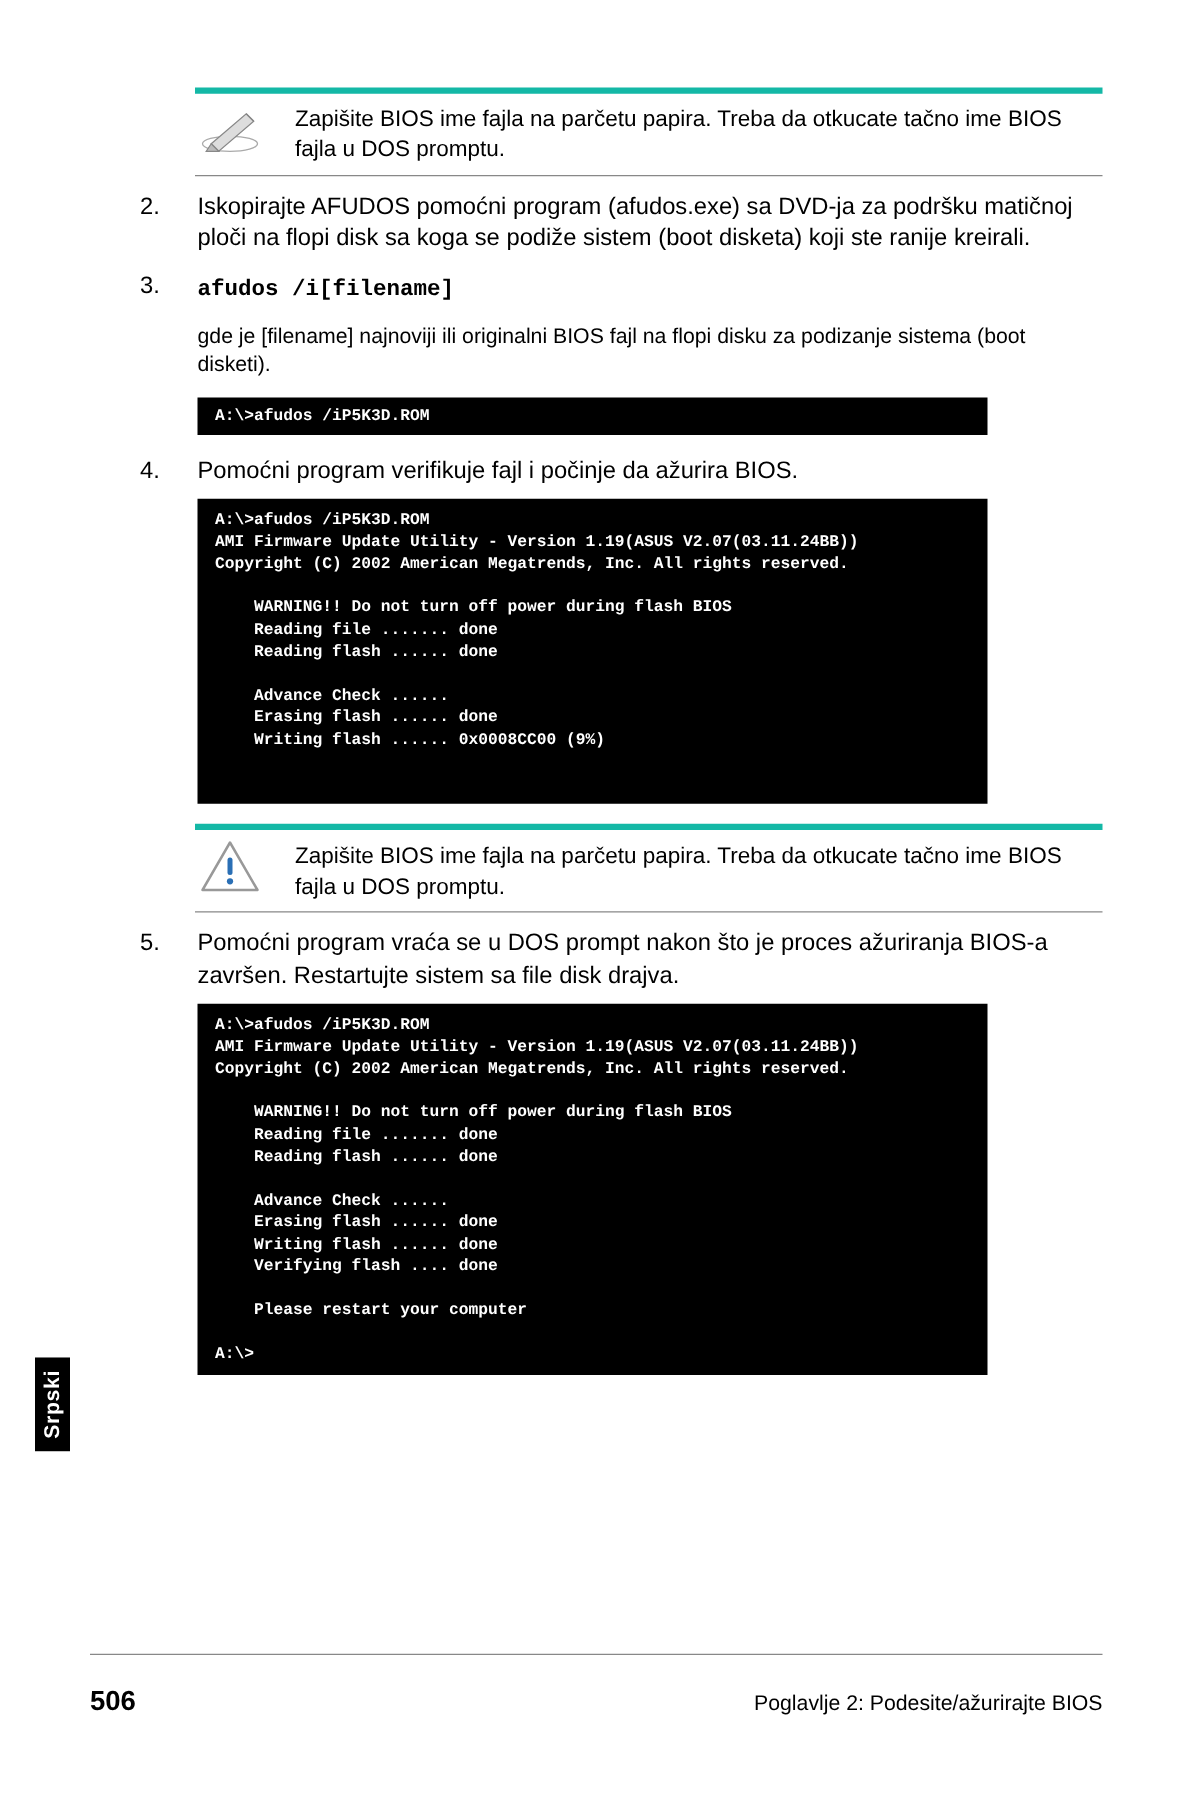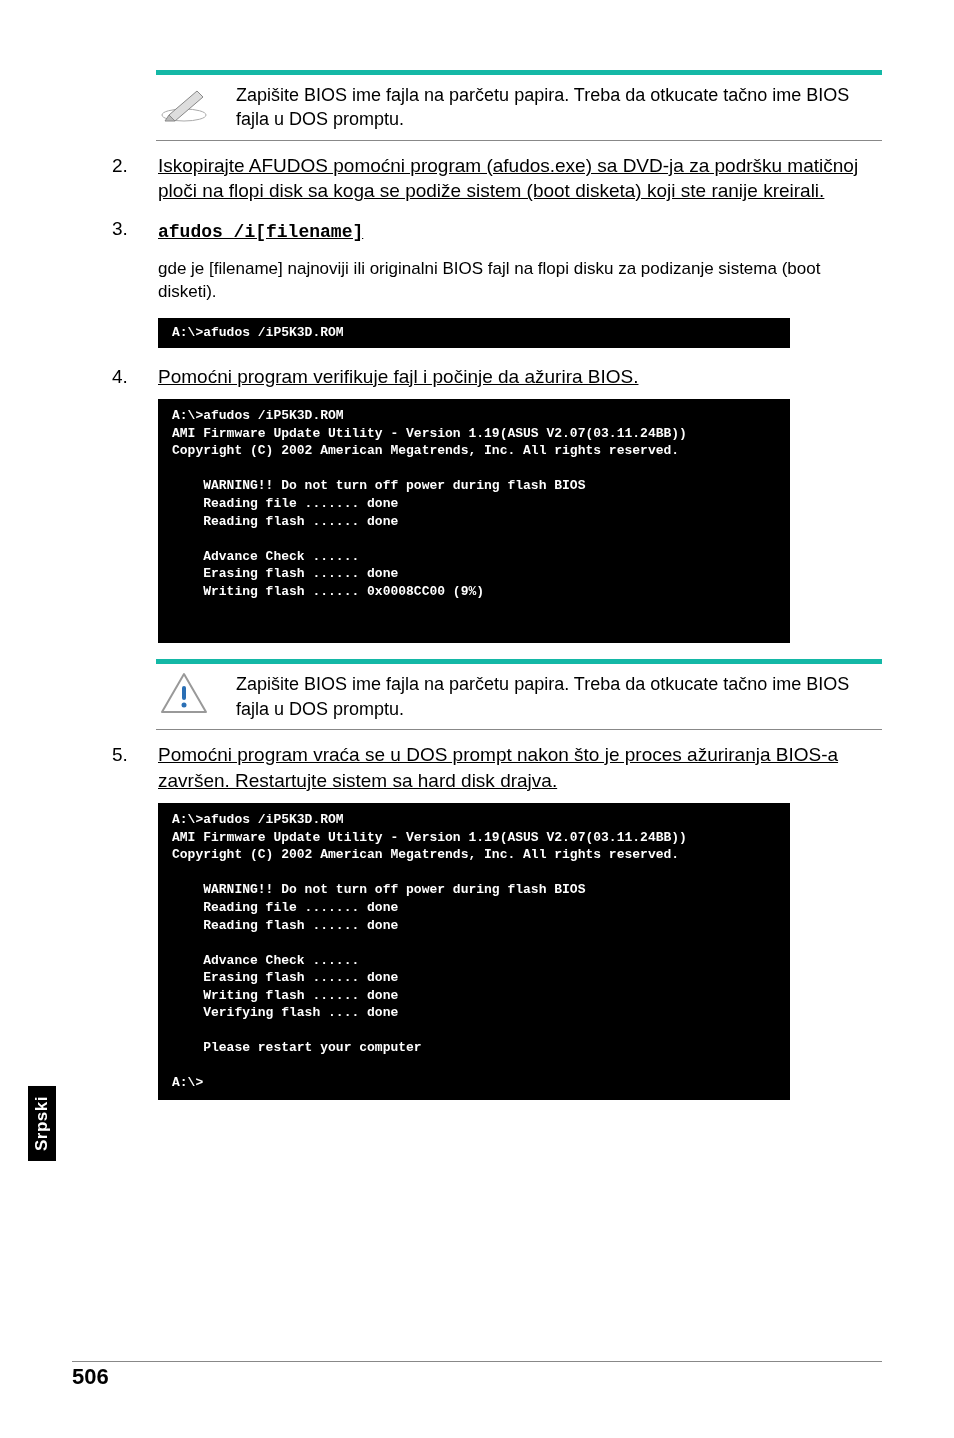--- a/index.html
+++ b/index.html
@@ -32,21 +32,21 @@
     line-height: 1.35;
   }
   .step {
     display: flex;
     gap: 28px;
     margin: 12px 0 10px 40px;
     font-size: 19px;
     line-height: 1.35;
   }
   .step-num { width: 18px; flex-shrink: 0; }
-  .step-body { flex: 1; text-decoration: underline; }
+  .step-body { flex: 1; }
   .mono {
     font-family: "Courier New", monospace;
     font-size: 18px;
     font-weight: bold;
     margin-top: 4px;
     display: block;
   }
   .sub-para {
     margin: 14px 0 14px 86px;
     font-size: 17px;
@@ -73,25 +73,25 @@
     color: #fff;
     font-size: 17px;
     font-weight: bold;
     writing-mode: vertical-rl;
     transform: rotate(180deg);
     padding: 10px 4px;
     letter-spacing: 0.5px;
   }
   .footer {
     position: absolute;
-    bottom: 48px;
+    bottom: 64px;
     left: 72px;
     right: 72px;
     border-top: 1px solid #888;
-    padding-top: 2px;
+    padding-top: 24px;
     display: flex;
     justify-content: space-between;
     align-items: baseline;
   }
   .page-num { font-size: 22px; font-weight: bold; }
   .footer-right { font-size: 17px; }
   svg { display: block; }
 </style>
 </head>
 <body>
@@ -152,21 +152,21 @@
         <path d="M24 2 L46 40 L2 40 Z" fill="none" stroke="#999" stroke-width="2" stroke-linejoin="round"></path>
         <rect x="22" y="14" width="4" height="14" rx="2" fill="#2a6fb5"></rect>
         <circle cx="24" cy="33" r="2.5" fill="#2a6fb5"></circle>
       </svg>
     </div>
     <div class="note-text">Zapišite BIOS ime fajla na parčetu papira. Treba da otkucate tačno ime BIOS fajla u DOS promptu.</div>
   </div>
 
   <div class="step">
     <div class="step-num">5.</div>
-    <div class="step-body">Pomoćni program vraća se u DOS prompt nakon što je proces ažuriranja BIOS-a završen.  Restartujte sistem sa hard disk drajva.</div>
+    <div class="step-body">Pomoćni program vraća se u DOS prompt nakon što je proces ažuriranja BIOS-a završen.  Restartujte sistem sa file disk drajva.</div>
   </div>
 
   <div class="terminal">A:\&gt;afudos /iP5K3D.ROM
 AMI Firmware Update Utility - Version 1.19(ASUS V2.07(03.11.24BB))
 Copyright (C) 2002 American Megatrends, Inc. All rights reserved.
 
     WARNING!! Do not turn off power during flash BIOS
     Reading file ....... done
     Reading flash ...... done
 
@@ -178,13 +178,14 @@
     Please restart your computer
 
 A:\&gt;</div>
 
 </div>
 
 <div class="side-tab">Srpski</div>
 
 <div class="footer">
   <div class="page-num">506</div>
+  <div class="footer-right">Poglavlje 2: Podesite/ažurirajte BIOS</div>
 </div>
 
 </body></html>

